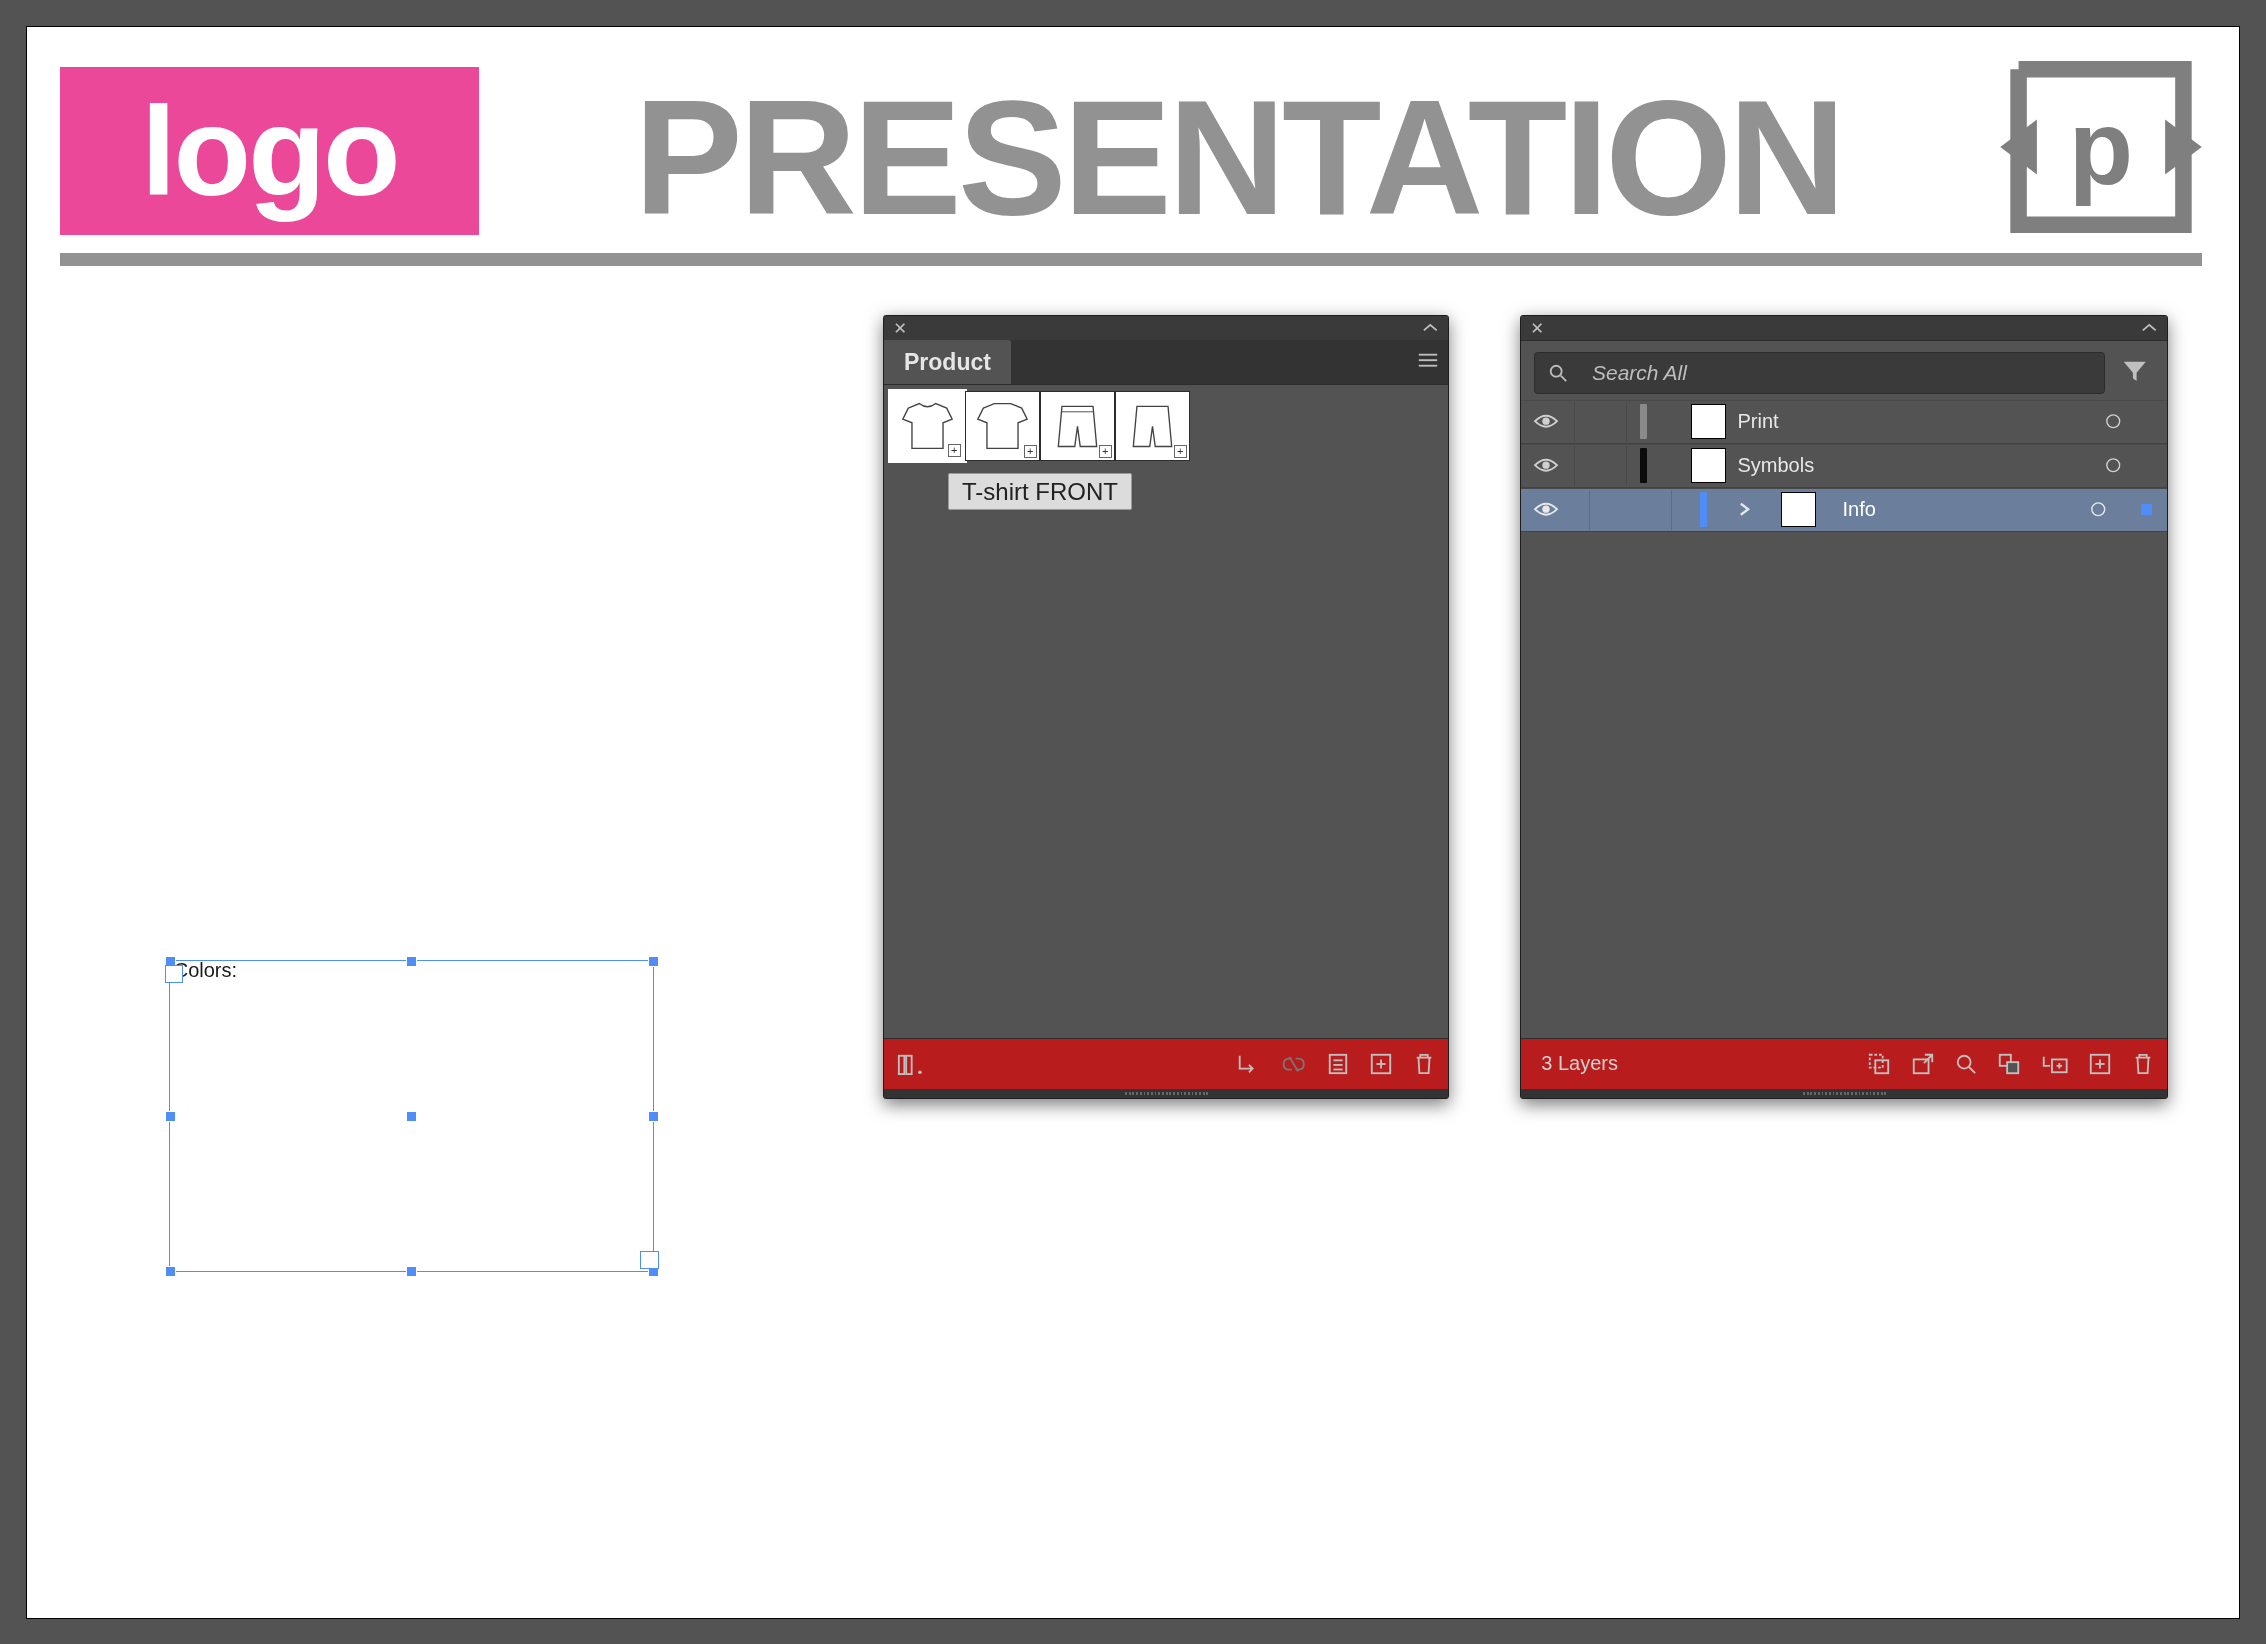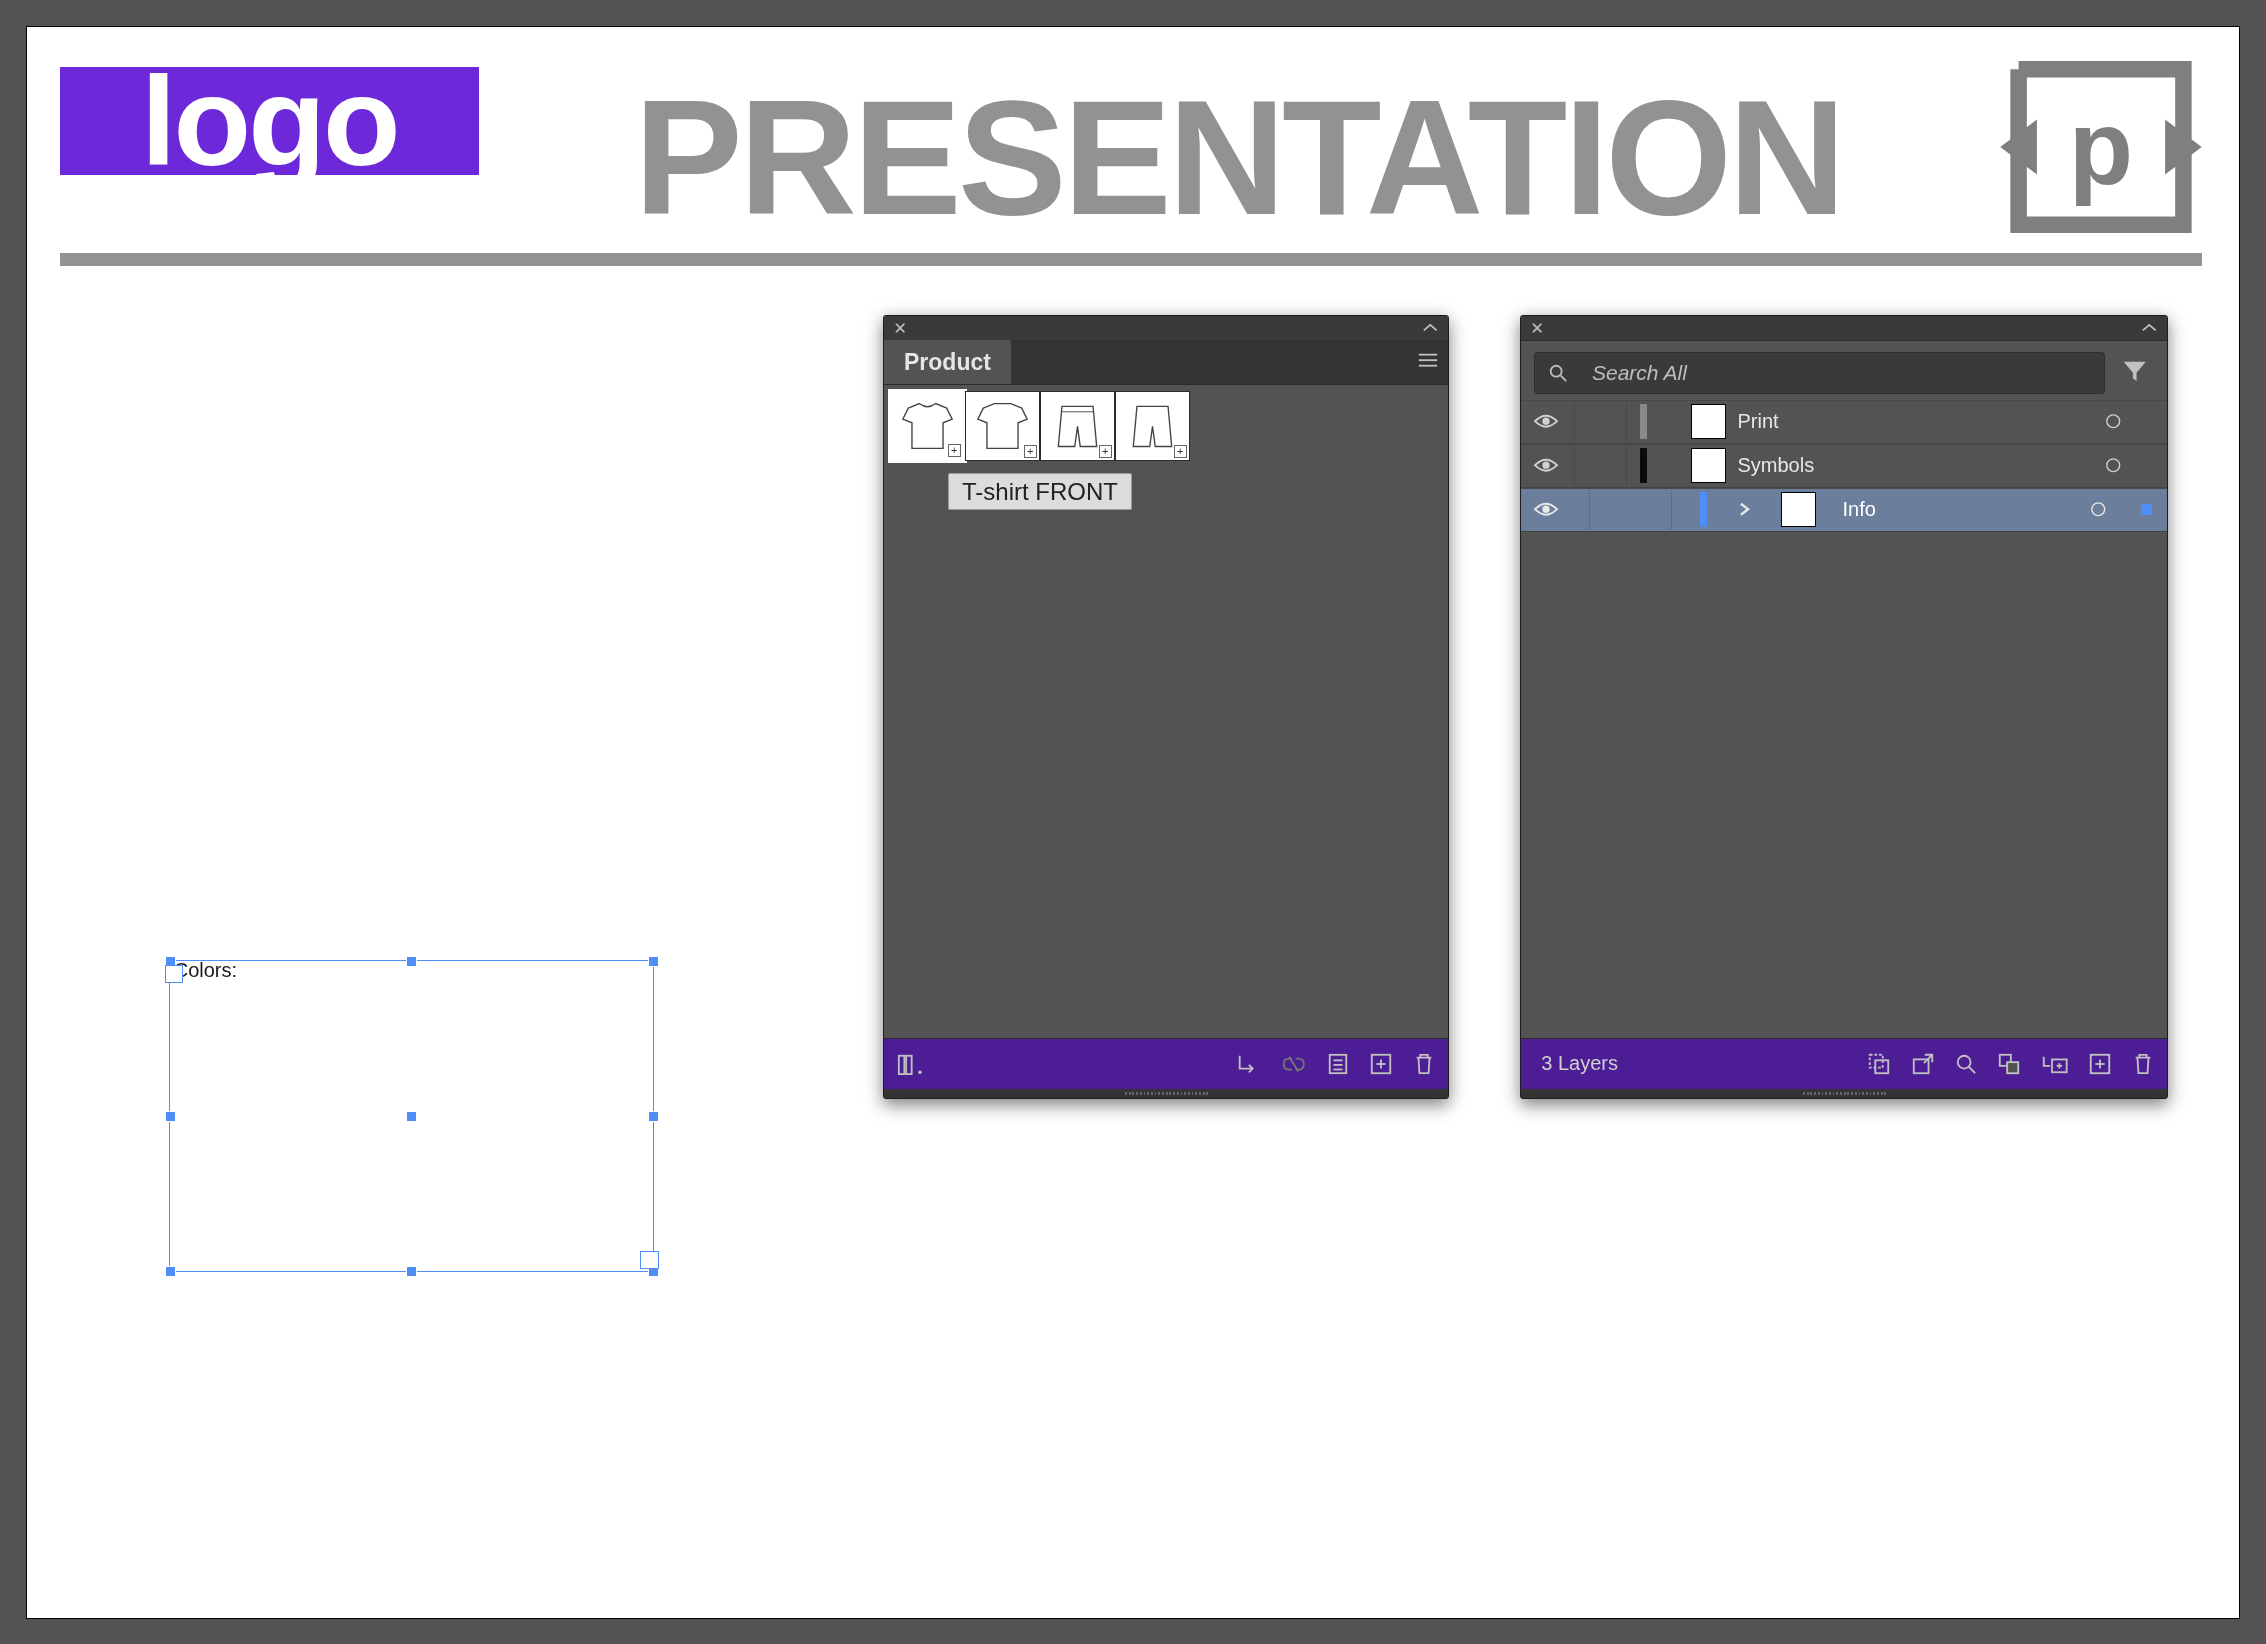--- a/index.html
+++ b/index.html
@@ -19,22 +19,22 @@
       bottom: 26px;
       background: #fff;
       border: 1.8px solid #000;
     }
     
     .logo-box {
       position: absolute;
       left: 33px;
       top: 40px;
       width: 419px;
-      height: 108px;
-      background: #6d28d9;
+      height: 168px;
+      background: #ec4899;
       display: flex;
       align-items: center;
       justify-content: center;
       font-size: 127px;
       font-weight: 700;
       color: #fff;
       letter-spacing: -2.8px;
       font-family: "Helvetica Neue", Arial, sans-serif;
     }
     .title-text {
@@ -155,21 +155,21 @@
       cursor: pointer;
     }
     .panel-body {
       flex: 1;
       background: #535353;
       position: relative;
       border-top: 0.9px solid #2c2c2c;
     }
     .panel-footer {
       height: 51px;
-      background: #4c1d95;
+      background: #b91c1c;
       display: flex;
       align-items: center;
       justify-content: space-between;
       padding: 0 13px;
       border-top: 0.9px solid #2c2c2c;
     }
     .panel-footer .icons {
       display: flex;
       gap: 20px;
       align-items: center;

